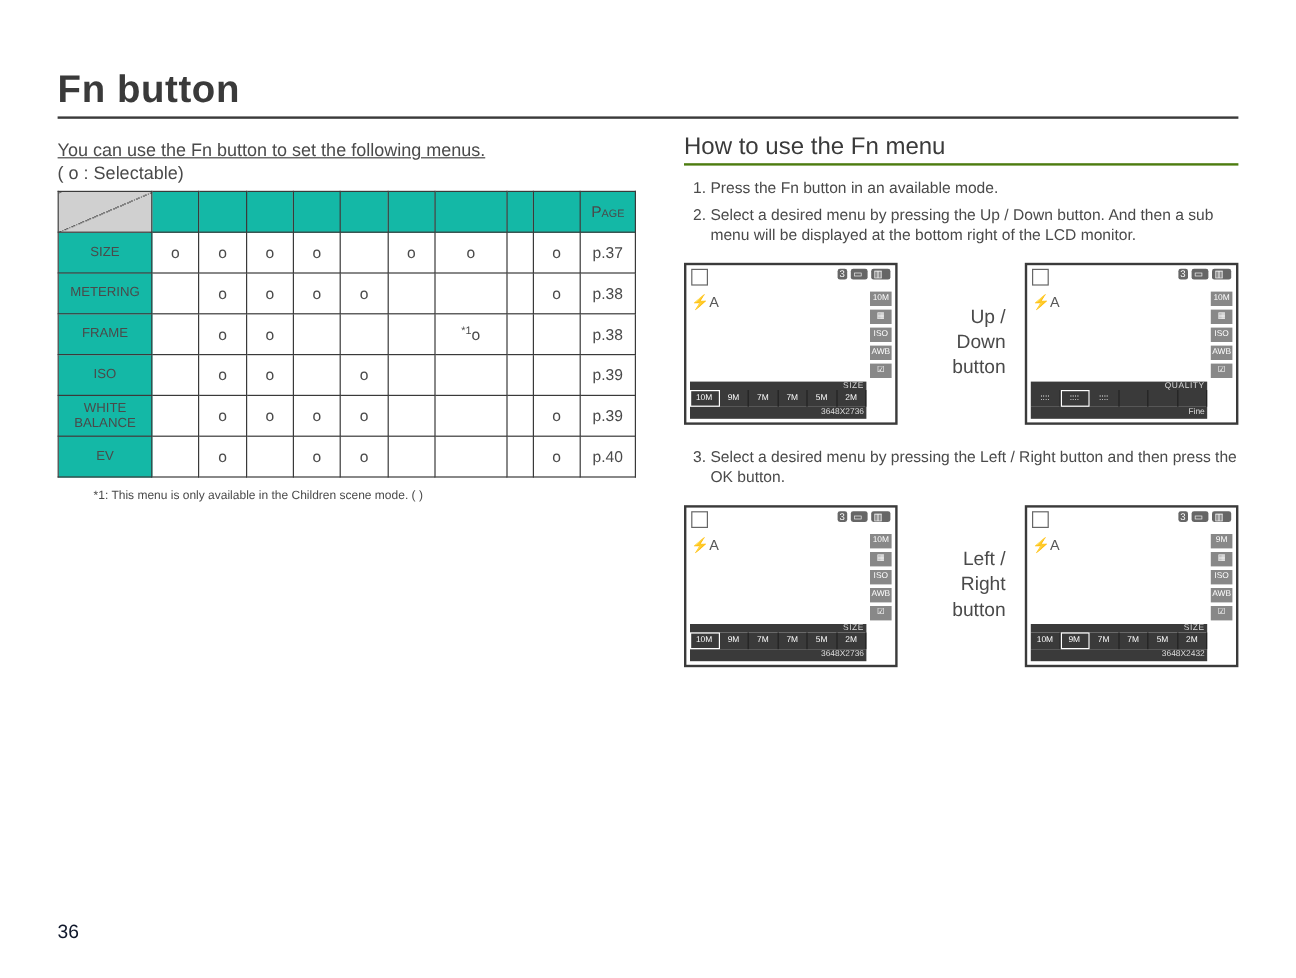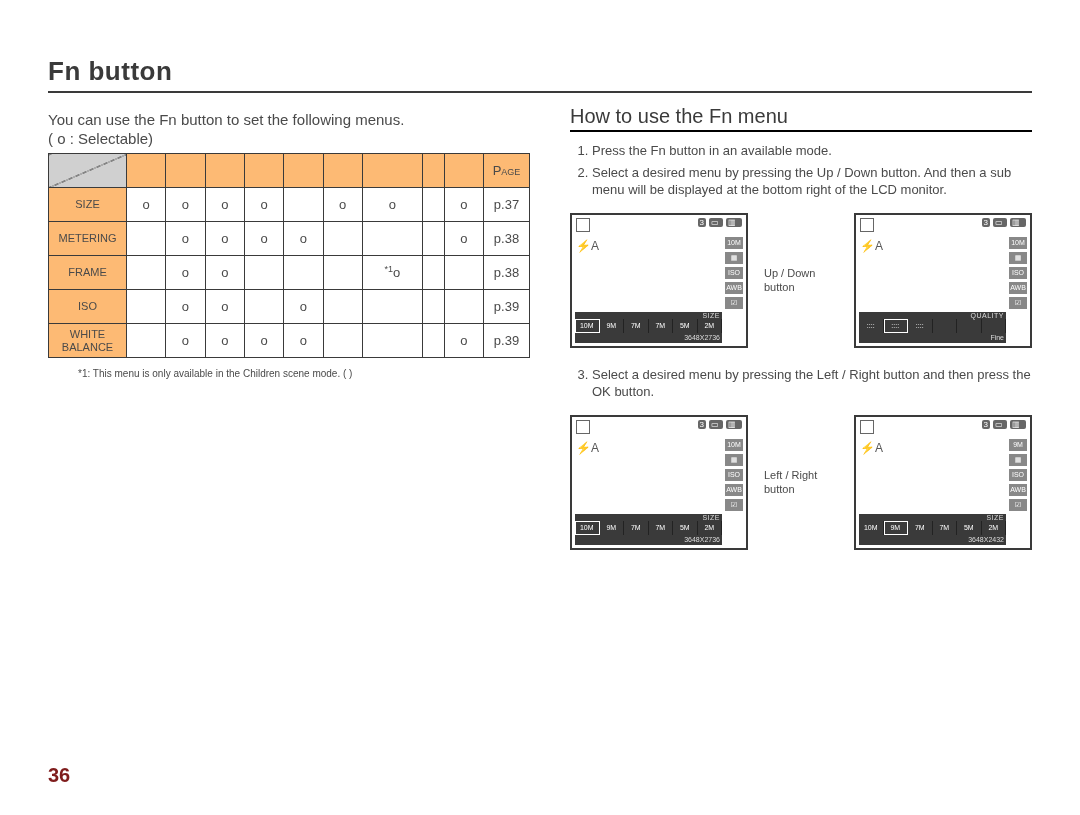--- a/index.html
+++ b/index.html
@@ -9,75 +9,75 @@
     font-family: Arial, Helvetica, sans-serif;
     color:#4a4a4a;
     background:#fff;
     position:relative;
   }
   .page {
     padding:56px 48px 36px 48px;
   }
   .title-wrap { border-bottom:2px solid #3a3a3a; margin-bottom:12px; }
   h1.title {
-    font-size:26px; font-weight:bold; color:#3a3a3a;
+    font-size:32px; font-weight:bold; color:#3a3a3a;
     margin:0 0 4px 0; letter-spacing:0.5px;
   }
   .cols { display:flex; gap:40px; }
   .left { width:496px; }
   .right { flex:1; }
-  .intro { font-size:15px; margin:6px 0 2px 0; }
+  .intro { font-size:15px; margin:6px 0 2px 0;text-decoration:underline; }
   .legend { font-size:15px; text-align:left; margin:0 6px 6px 0; }
   table.fn {
     border-collapse:collapse; width:100%; font-size:13px;
   }
   table.fn th, table.fn td {
     border:1px solid #3a3a3a; text-align:center;
     height:34px; padding:2px 4px;
   }
   table.fn th {
-    background:#fdba74; font-weight:normal; font-variant:small-caps;
+    background:#14b8a6; font-weight:normal; font-variant:small-caps;
   }
   table.fn th.rowhead {
     width:78px; font-size:11px; line-height:1.15;
     font-variant:small-caps;
   }
   table.fn td.page { width:46px;text-align:center; }
   table.fn th.corner { width:78px;
     background:linear-gradient(to bottom right, #d0d0d0 49.5%, #3a3a3a 49.5%, #3a3a3a 50.5%, #d0d0d0 50.5%);
   }
   .sup { font-size:9px; vertical-align:super; }
   .foot { font-size:10px; margin-top:10px; padding-left:30px; }
   h2.sub {
     font-size:20px; font-weight:normal; color:#3a3a3a;
-    border-bottom:2px solid #000000; padding-bottom:2px;
+    border-bottom:2px solid #4d7c0f; padding-bottom:2px;
     margin:0 0 10px 0;
   }
   ol.steps { margin:0; padding-left:22px; font-size:13px; }
   ol.steps li { margin-bottom:4px; line-height:1.35; }
   .screens { display:flex; align-items:center; justify-content:center; gap:16px; margin:14px 0 18px 0; }
-  .midlabel { font-size:11px; text-align:left; width:74px; line-height:1.3; }
+  .midlabel { font-size:16px; text-align:right; width:74px; line-height:1.3; }
   .lcd {
     width:178px; height:135px; border:2px solid #3a3a3a; background:#fff;
     position:relative; font-size:8px; color:#fff;
   }
   .lcd .ico { position:absolute; color:#585858; font-size:11px; }
   .lcd .topright { right:4px; top:3px; display:flex; gap:3px; align-items:center; }
   .lcd .topright span { display:inline-block; background:#666; color:#fff; font-size:8px; padding:0 2px; border-radius:2px; }
   .lcd .topleft { left:4px; top:3px; width:14px; height:14px; border:1px solid #666; }
   .lcd .flash { left:4px; top:24px; font-size:12px; }
   .lcd .rightcol { position:absolute; right:3px; top:22px; display:flex; flex-direction:column; gap:3px; }
   .lcd .rightcol span { display:block; width:18px; height:12px; background:#888; font-size:7px; text-align:center; line-height:12px; color:#fff; }
   .lcd .bar { position:absolute; left:3px; right:24px; bottom:3px; }
   .lcd .barlabel { text-align:right; font-size:7px; color:#ddd; background:#3a3a3a; padding-right:2px; letter-spacing:0.5px; }
   .lcd .baropts { display:flex; height:14px; background:#3a3a3a; }
   .lcd .baropts span { flex:1; border-right:1px solid #222; color:#fff; font-size:7px; text-align:center; line-height:14px; }
   .lcd .baropts span.sel { outline:1px solid #fff; outline-offset:-1px; }
   .lcd .subres { background:#3a3a3a; color:#ddd; font-size:7px; text-align:right; padding-right:2px; height:10px; line-height:10px; }
-  .pagenum { position:absolute; left:48px; bottom:28px; font-size:20px; font-weight:bold; color:#7f1d1d; }
+  .pagenum { position:absolute; left:48px; bottom:28px; font-size:16px; font-weight:normal; color:#0f172a; }
 </style>
 </head>
 <body>
 
 <div class="page">
   <div class="title-wrap">
     <h1 class="title">Fn button</h1>
   </div>
 
   <div class="cols">
@@ -158,20 +158,33 @@
               <td></td>
               <td>o</td>
               <td>o</td>
               <td>o</td>
               <td>o</td>
               <td></td>
               <td></td>
               <td></td>
               <td>o</td>
               <td class="page">p.39</td>
+            </tr>
+        <tr>
+              <th class="rowhead">EV</th>
+              <td></td>
+              <td>o</td>
+              <td></td>
+              <td>o</td>
+              <td>o</td>
+              <td></td>
+              <td></td>
+              <td></td>
+              <td>o</td>
+              <td class="page">p.40</td>
             </tr>
       </tbody>
         </table>
 
       <div class="foot">*1: This menu is only available in the Children scene mode. (        )</div>
     </div>
 
     <div class="right">
       <h2 class="sub">How to use the Fn menu</h2>
       <ol class="steps">

